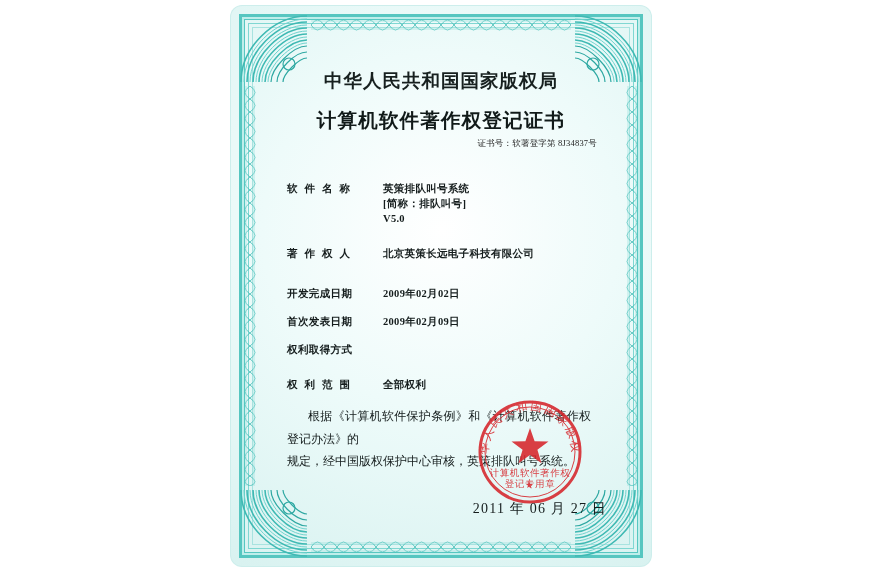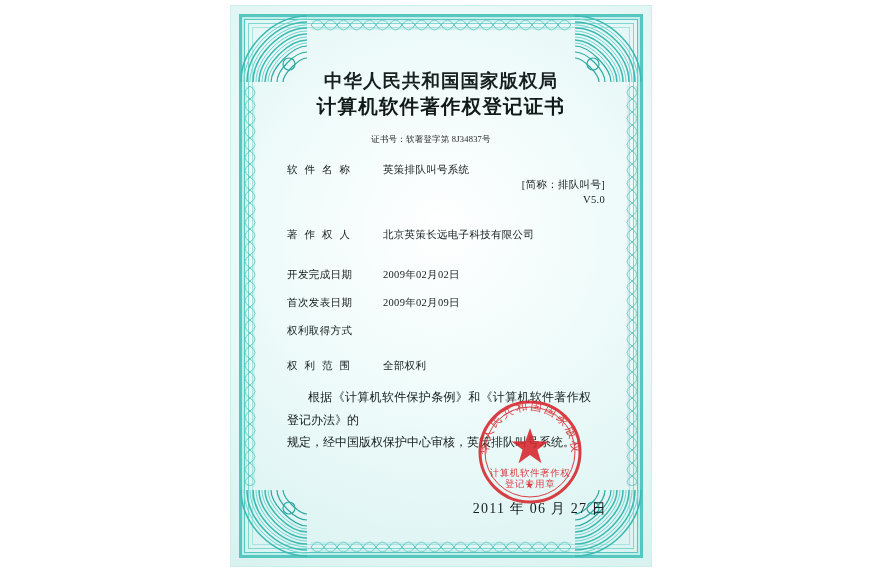--- a/index.html
+++ b/index.html
@@ -26,20 +26,21 @@
     position: absolute;
     left: 231px;
     top: 6px;
     width: 420px;
     height: 560px;
     background: #e9f8f7;
     background-image:
       radial-gradient(circle at 50% 40%, #ffffff 0%, #eefbfa 45%, #d8f2f0 100%);
     box-shadow: 0 0 0 1px #cdeeec;
     overflow: hidden;
+    border-radius: 11px;
   }
 
   
   .border-outer {
     position: absolute;
     left: 8px; top: 8px; right: 8px; bottom: 8px;
     border: 3px solid #56c6c0;
     box-shadow: inset 0 0 0 2px #bfeeeb, inset 0 0 0 3px #57c7c1;
   }
   .border-inner {
@@ -90,35 +91,37 @@
     letter-spacing: 1px;
     color: #17201f;
     font-weight: bold;
     font-family: "Liberation Serif", serif;
   }
   .title-sub {
     font-size: 19.5px;
     letter-spacing: 1.2px;
     color: #111a19;
     font-weight: bold;
+    margin-top: 14px;
     font-family: "Liberation Serif", serif;
   }
   .cert-no {
-    margin-top: 14px;
-    text-align: center;
+    margin-top: 4px;
+    text-align: right;
     padding-right: 20px;
     font-size: 8.5px;
     color: #222;
     letter-spacing: .2px;
   }
 
   .fields {
-    margin-top: 16px;
+    margin-top: 31px;
     padding-left: 22px;
     padding-right: 12px;
+    font-weight: bold;
   }
   .field-row {
     display: flex;
     align-items: flex-start;
     margin-bottom: 13px;
     font-size: 10.5px;
     color: #141c1c;
     line-height: 1.45;
   }
   .field-label {
@@ -126,21 +129,21 @@
     flex: 0 0 96px;
     letter-spacing: 2.2px;
     white-space: nowrap;
   }
   .field-label.tight { letter-spacing: .4px; }
   .field-value {
     flex: 1;
     letter-spacing: .3px;
   }
   .field-value .line2,
-  .field-value .line3 { display: block; text-align: right; }
+  .field-value .line3 { display: block; }
 
   .gap-sm { height: 6px; }
 
   .paragraph {
     margin-top: 10px;
     padding-left: 22px;
     padding-right: 26px;
     font-size: 12px;
     line-height: 1.9;
     color: #141c1c;

